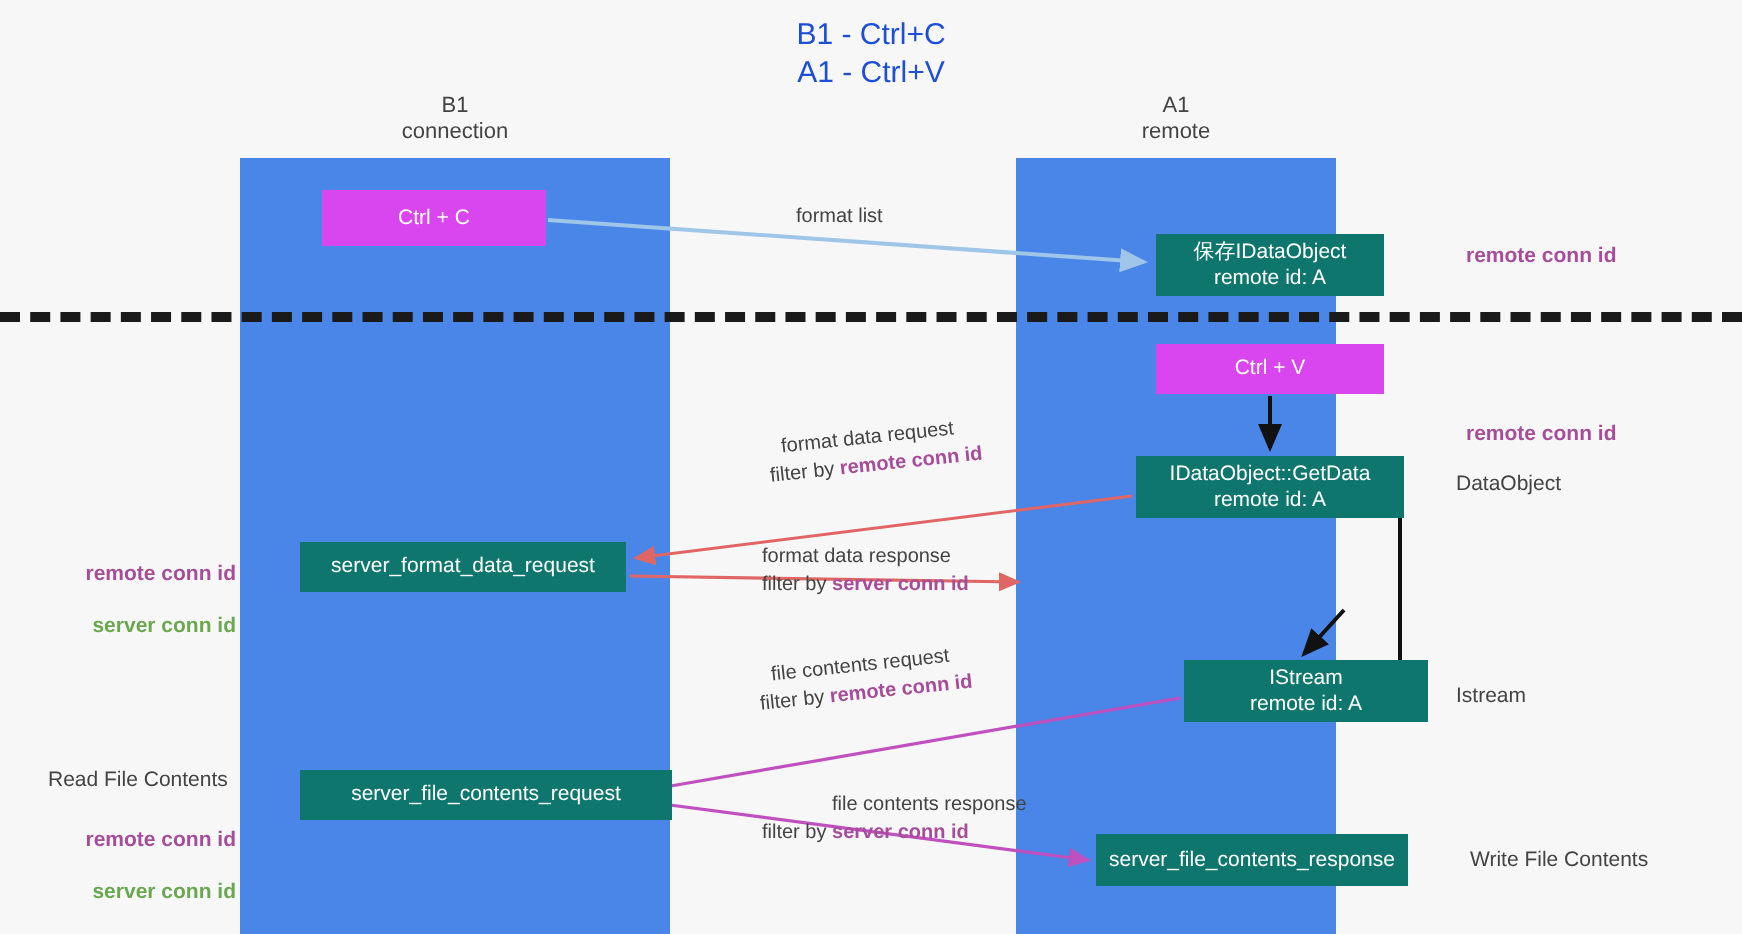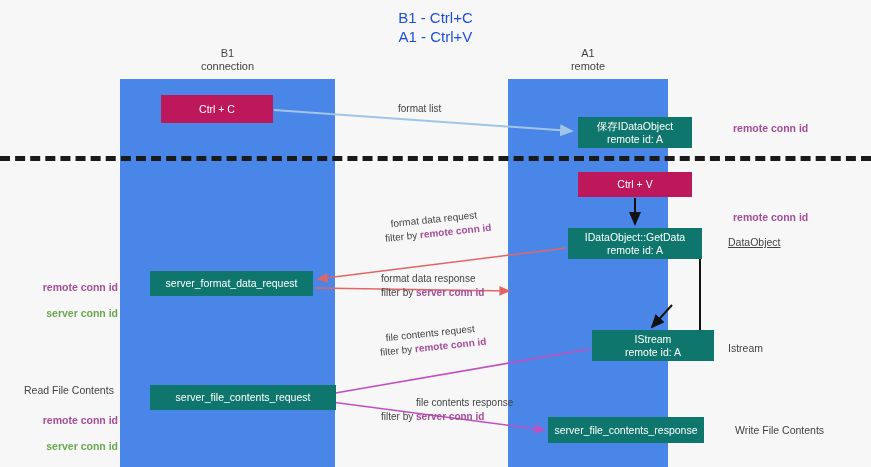--- a/index.html
+++ b/index.html
@@ -34,21 +34,21 @@
     border-top:5px dashed #1a1a1a;
   }
 
   
   .node{
     position:absolute;box-sizing:border-box;
     display:flex;flex-direction:column;align-items:center;justify-content:center;
     color:#ffffff;font-size:10.5px;line-height:13px;text-align:center;
     white-space:pre-line;z-index:4;
   }
-  .node.green{background:#be185d;}
+  .node.green{background:#d946ef;}
   .node.orange{background:#0f766e;}
 
   #node-ctrlc{left:161px;top:95px;width:112px;height:28px;}
   #node-idataobject{left:578px;top:117px;width:114px;height:31px;}
   #node-ctrlv{left:578px;top:172px;width:114px;height:25px;}
   #node-getdata{left:568px;top:228px;width:134px;height:31px;}
   #node-format-req{left:150px;top:271px;width:163px;height:25px;}
   #node-format-res{left:513px;top:280px;width:155px;height:25px;}
   #node-istream{left:592px;top:330px;width:122px;height:31px;}
   #node-file-req{left:150px;top:385px;width:186px;height:25px;}
@@ -58,21 +58,21 @@
   .side{
     position:absolute;font-size:10.5px;line-height:13px;color:#434343;
     white-space:pre-line;
   }
   .side.bold{font-weight:bold;}
   .purple{color:#a64d9a;}
   .green-txt{color:#6aa84f;}
 
   #ann-remote-1{left:733px;top:122px;}
   #ann-remote-2{left:733px;top:211px;}
-  #ann-dataobject{left:728px;top:236px;text-decoration:underline;}
+  #ann-dataobject{left:728px;top:236px;}
   #ann-istream{left:728px;top:342px;}
   #ann-write{left:735px;top:424px;}
 
   #ann-left-1{left:20px;top:268px;text-align:right;width:98px;}
   #ann-read{left:24px;top:384px;color:#434343;font-size:10.5px;}
   #ann-left-2{left:20px;top:401px;text-align:right;width:98px;}
 
   
   .elabel{
     position:absolute;font-size:10px;line-height:14px;color:#434343;

